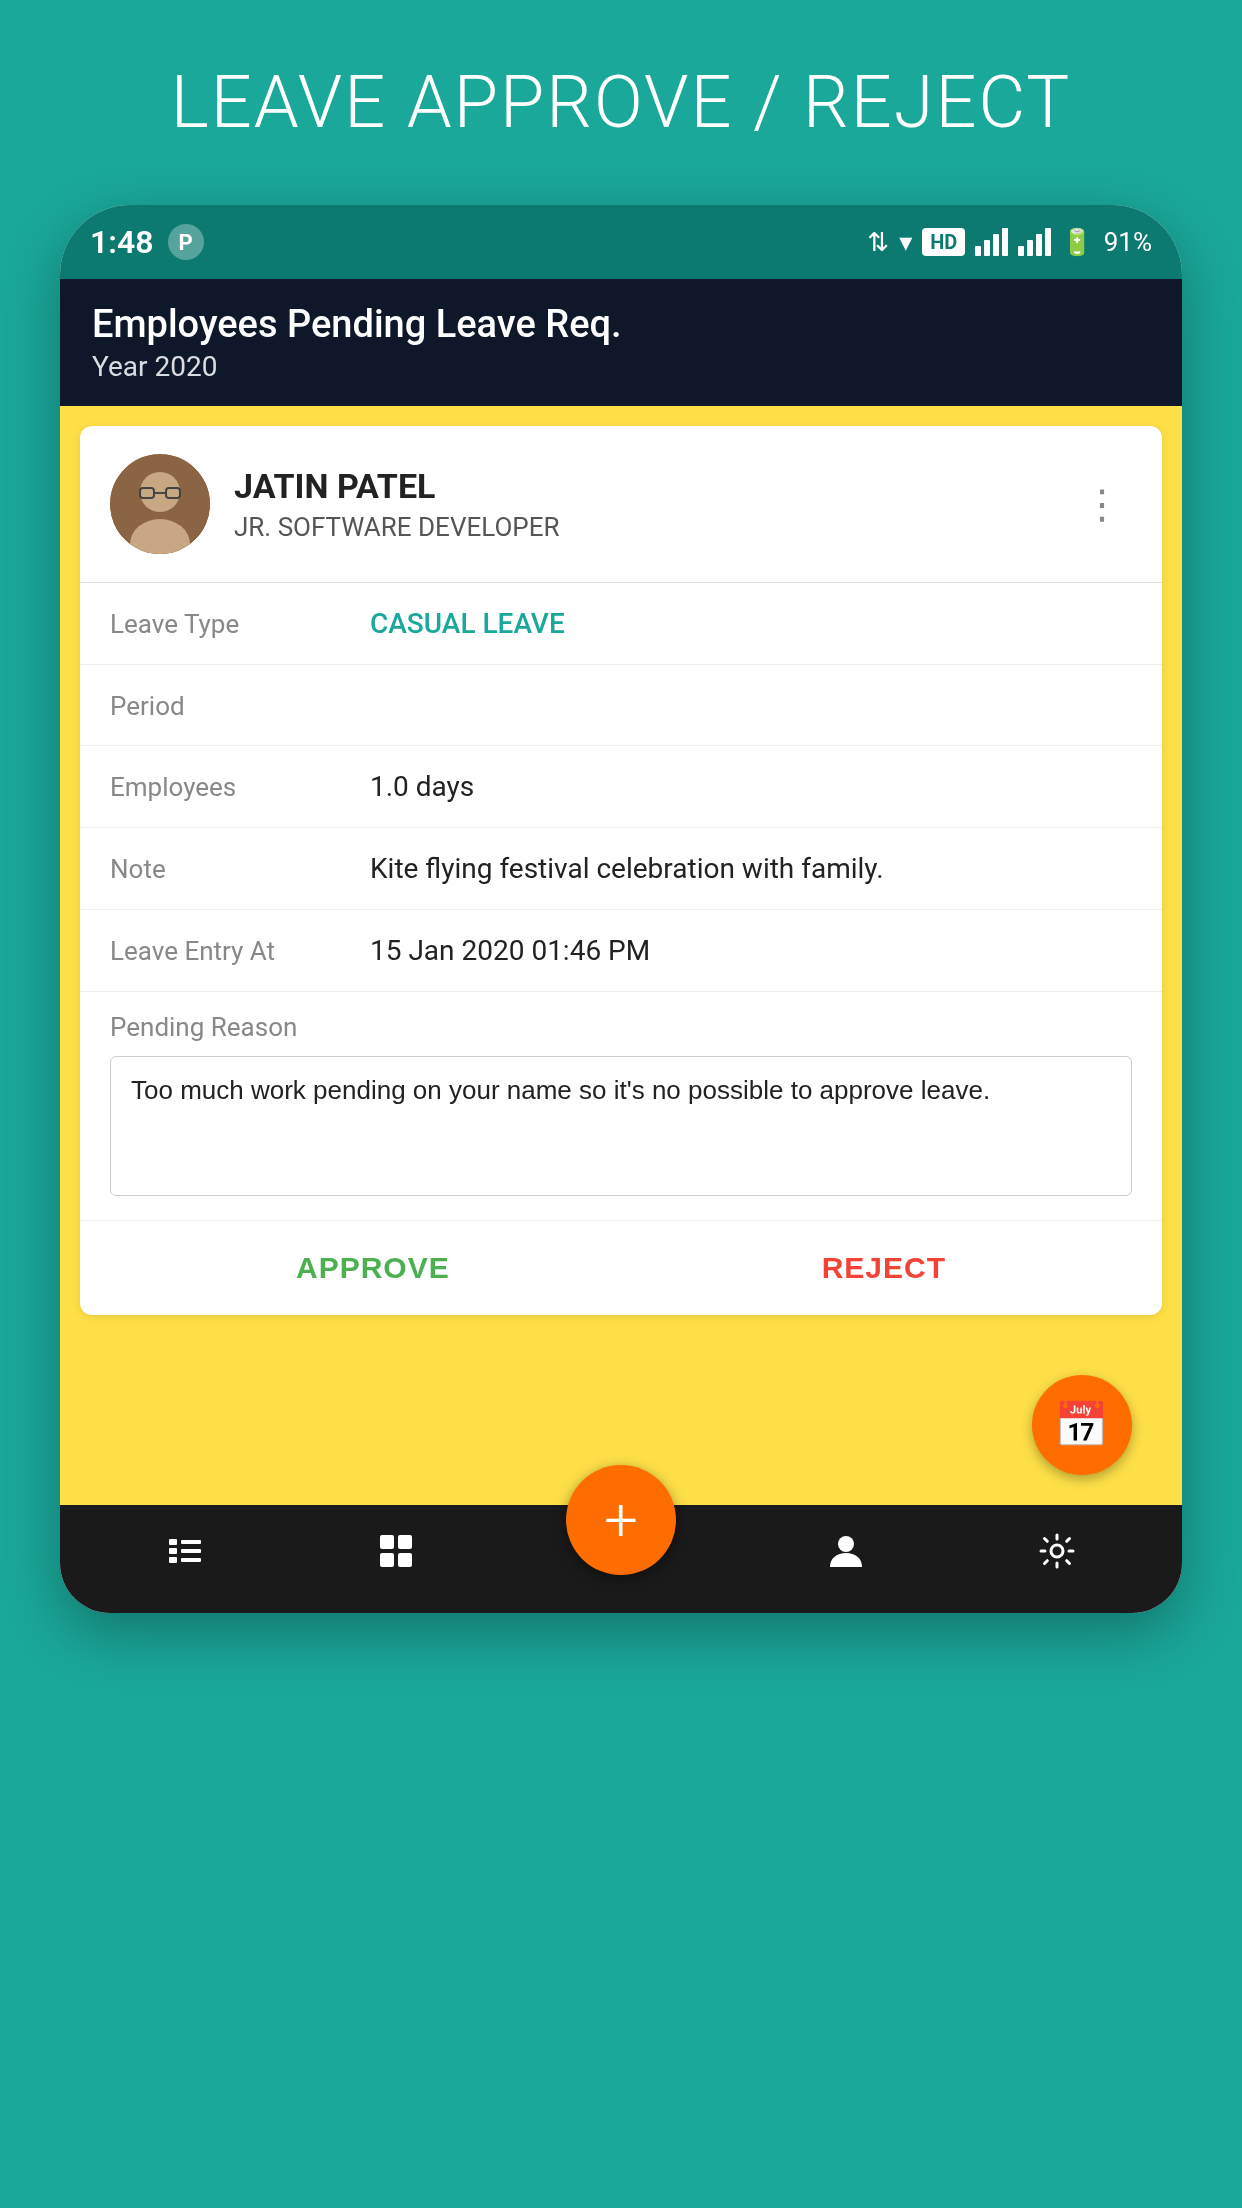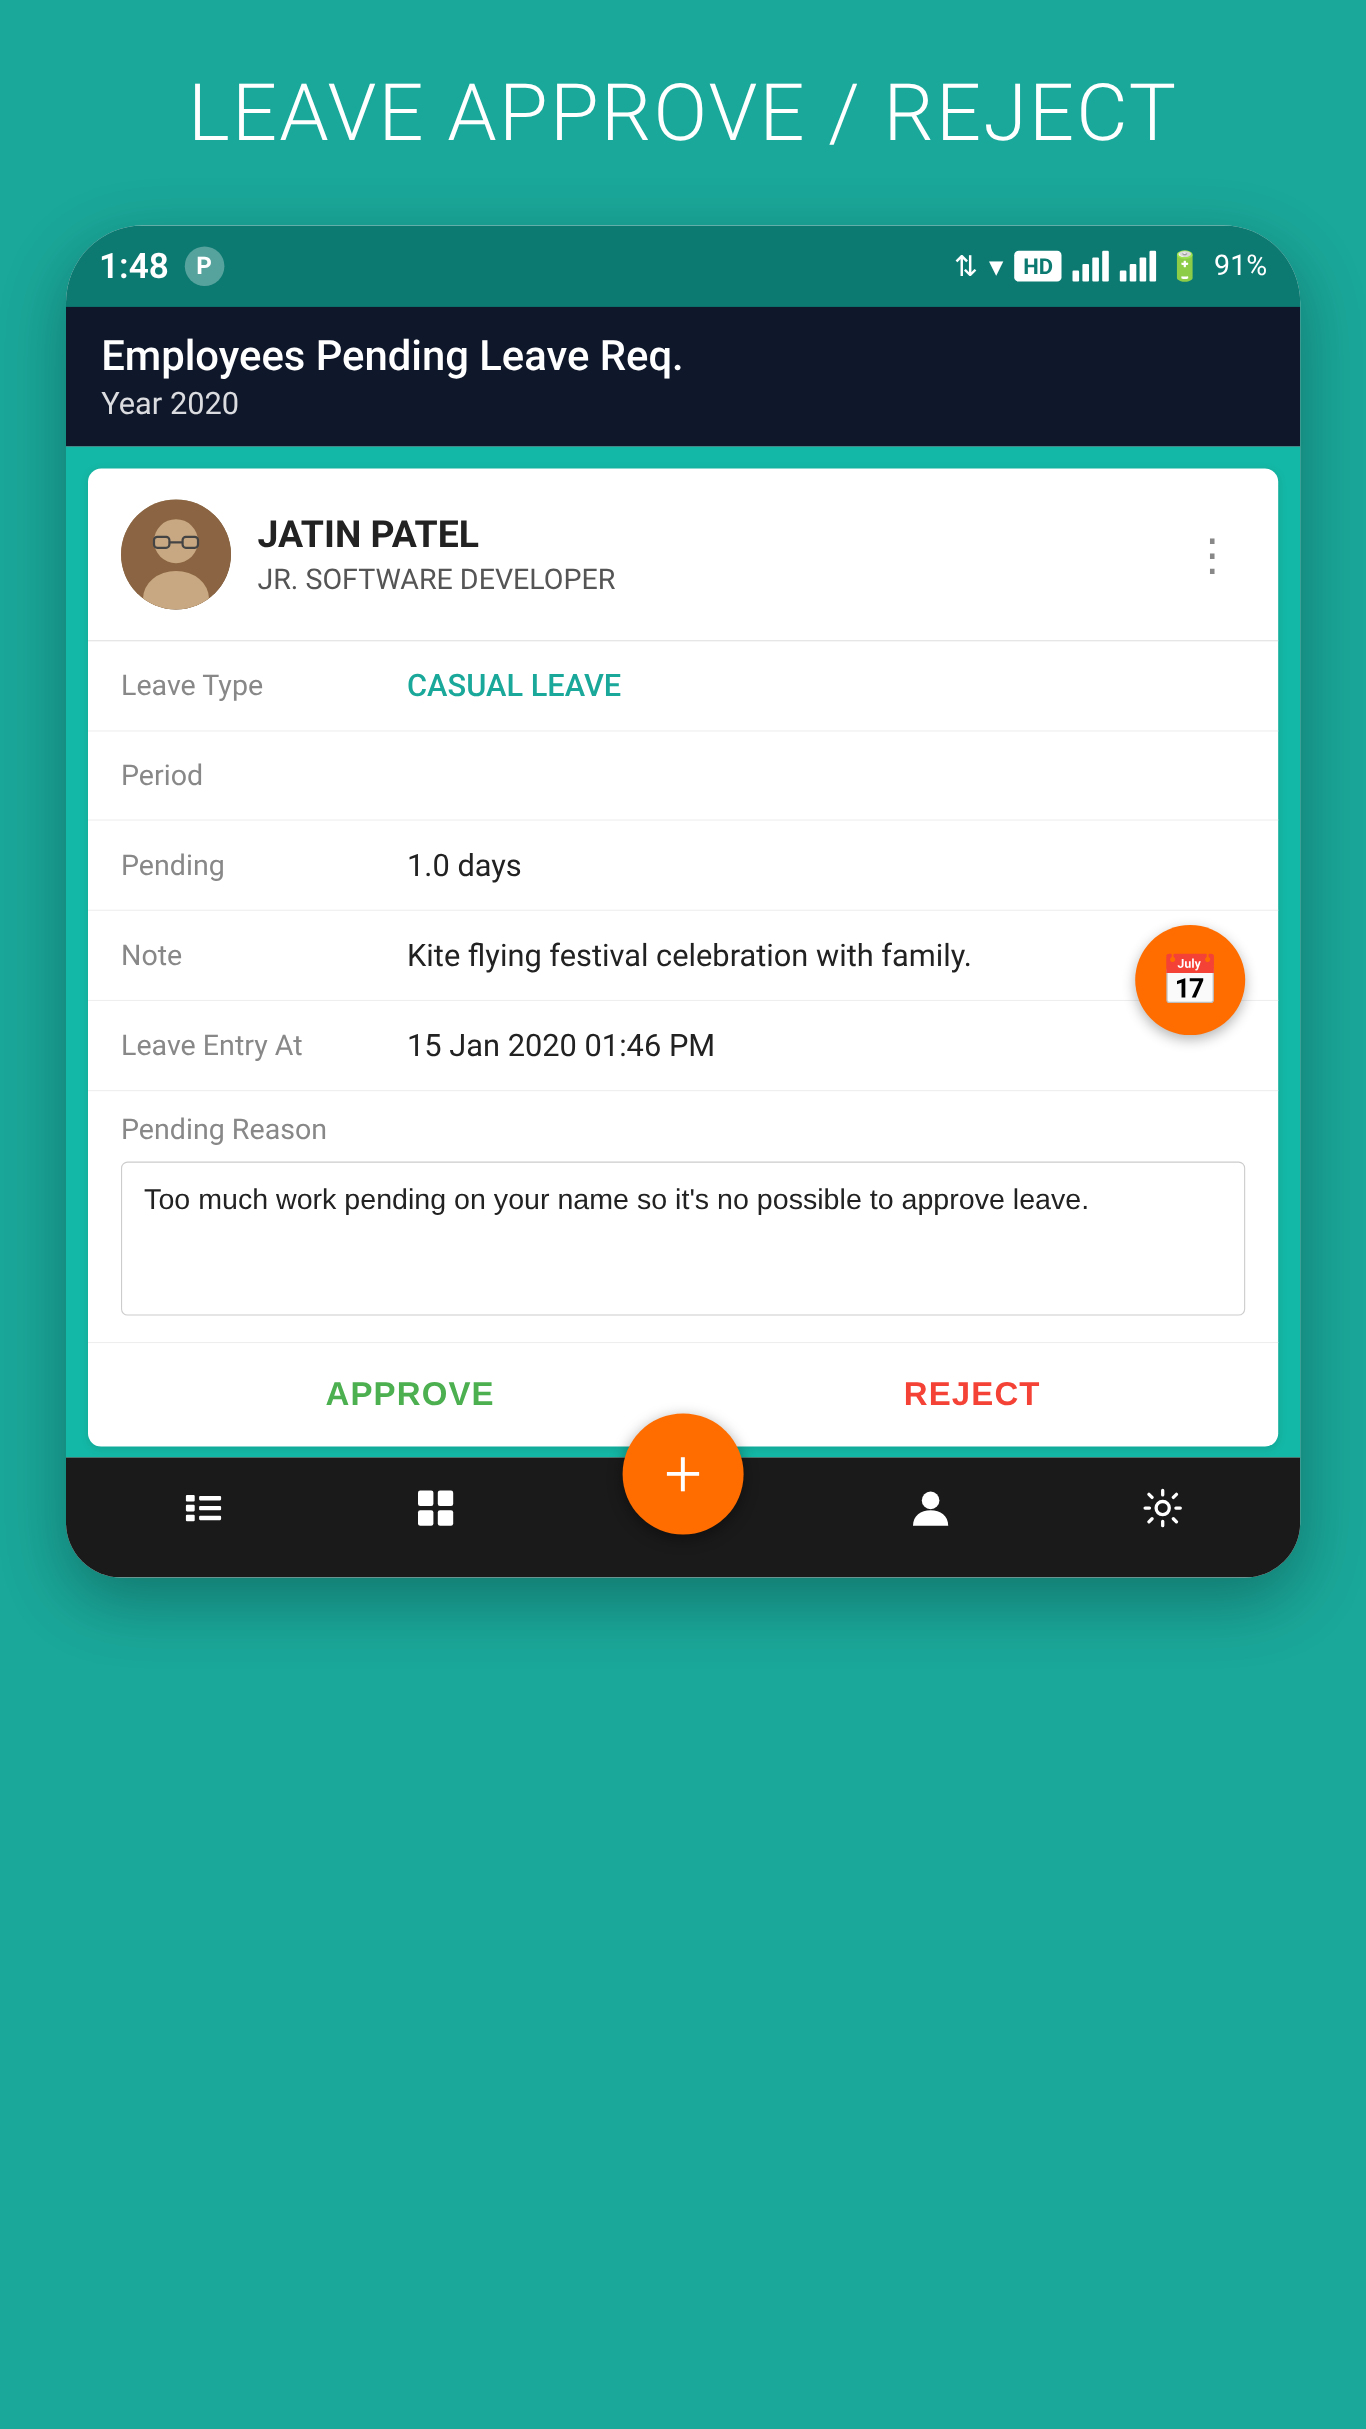--- a/index.html
+++ b/index.html
@@ -89,24 +89,24 @@
       font-weight: 500;
     }
     .app-header-sub {
       color: rgba(255,255,255,0.85);
       font-size: 28px;
       margin-top: 4px;
     }
 
     
     .content-area {
-      background: #14b8a6;
+      background: #fde047;
       flex: 1;
       display: flex;
-      flex-direction: row;
+      flex-direction: column;
       align-items: center;
       padding: 20px 20px 10px;
     }
 
     
     .card {
       background: white;
       border-radius: 12px;
       width: 100%;
       padding: 0;
@@ -377,21 +377,21 @@
       <div class="detail-row">
         <span class="detail-label">Leave Type</span>
         <span class="detail-value casual-leave">CASUAL LEAVE</span>
       </div>
 
       <div class="detail-row">
         <span class="detail-label">Period</span>
       </div>
 
       <div class="detail-row">
-        <span class="detail-label">Pending</span>
+        <span class="detail-label">Employees</span>
         <span class="detail-value">1.0 days</span>
       </div>
 
       <div class="detail-row">
         <span class="detail-label">Note</span>
         <span class="detail-value">Kite flying festival celebration with family.</span>
       </div>
 
       <div class="detail-row">
         <span class="detail-label">Leave Entry At</span>

